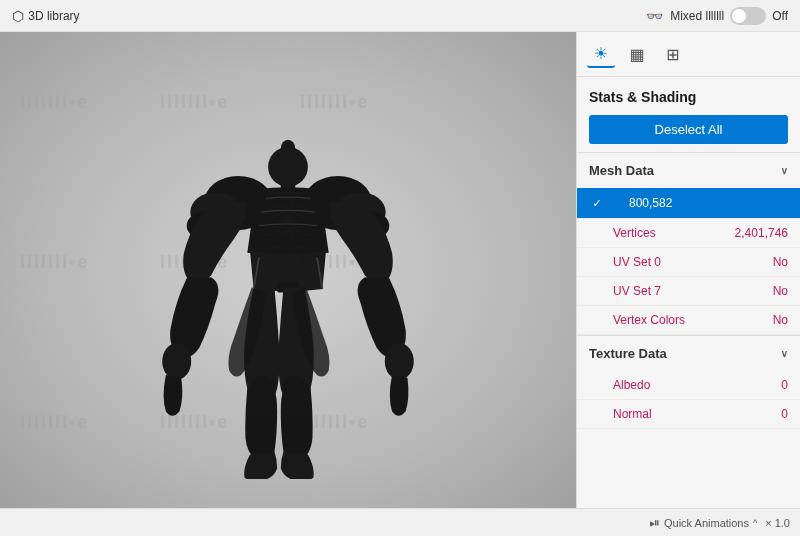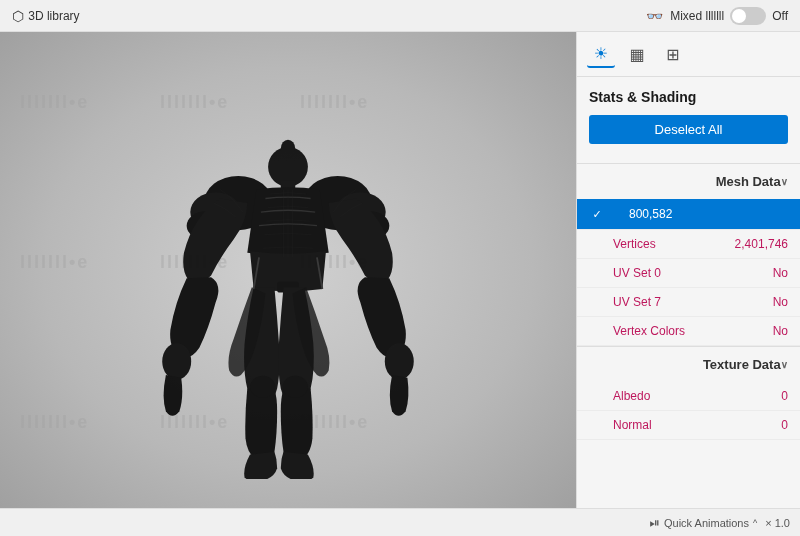--- a/index.html
+++ b/index.html
@@ -157,41 +157,41 @@
     }
 
     .panel-title {
       font-size: 14px;
       font-weight: 600;
       color: #1a1a1a;
       padding: 12px 12px 10px 12px;
     }
 
     .deselect-btn {
-      margin: 0 12px 19px 12px;
+      margin: 0 12px 8px 12px;
       background: #0078d4;
       color: white;
       border: none;
       border-radius: 3px;
       padding: 7px 12px;
       font-size: 13px;
       cursor: pointer;
       width: calc(100% - 24px);
       text-align: center;
     }
 
     
     .section {
       border-top: 1px solid #ddd;
     }
 
     .section-header {
       display: flex;
       align-items: center;
-      justify-content: flex-end;
+      justify-content: space-between;
       padding: 10px 12px;
       cursor: pointer;
       font-size: 13px;
       font-weight: 600;
       color: #333;
     }
 
     .section-chevron {
       font-size: 10px;
       color: #666;

